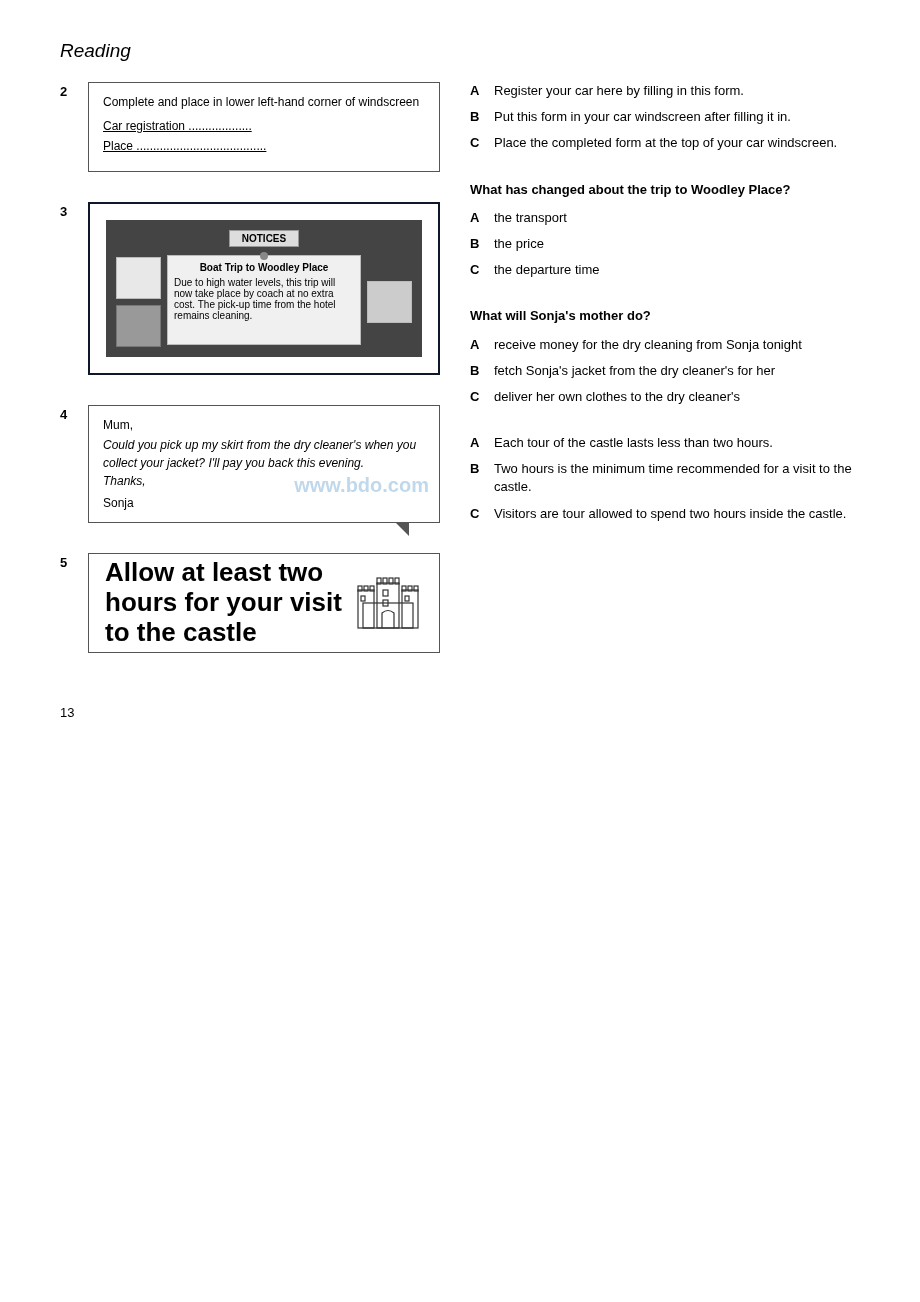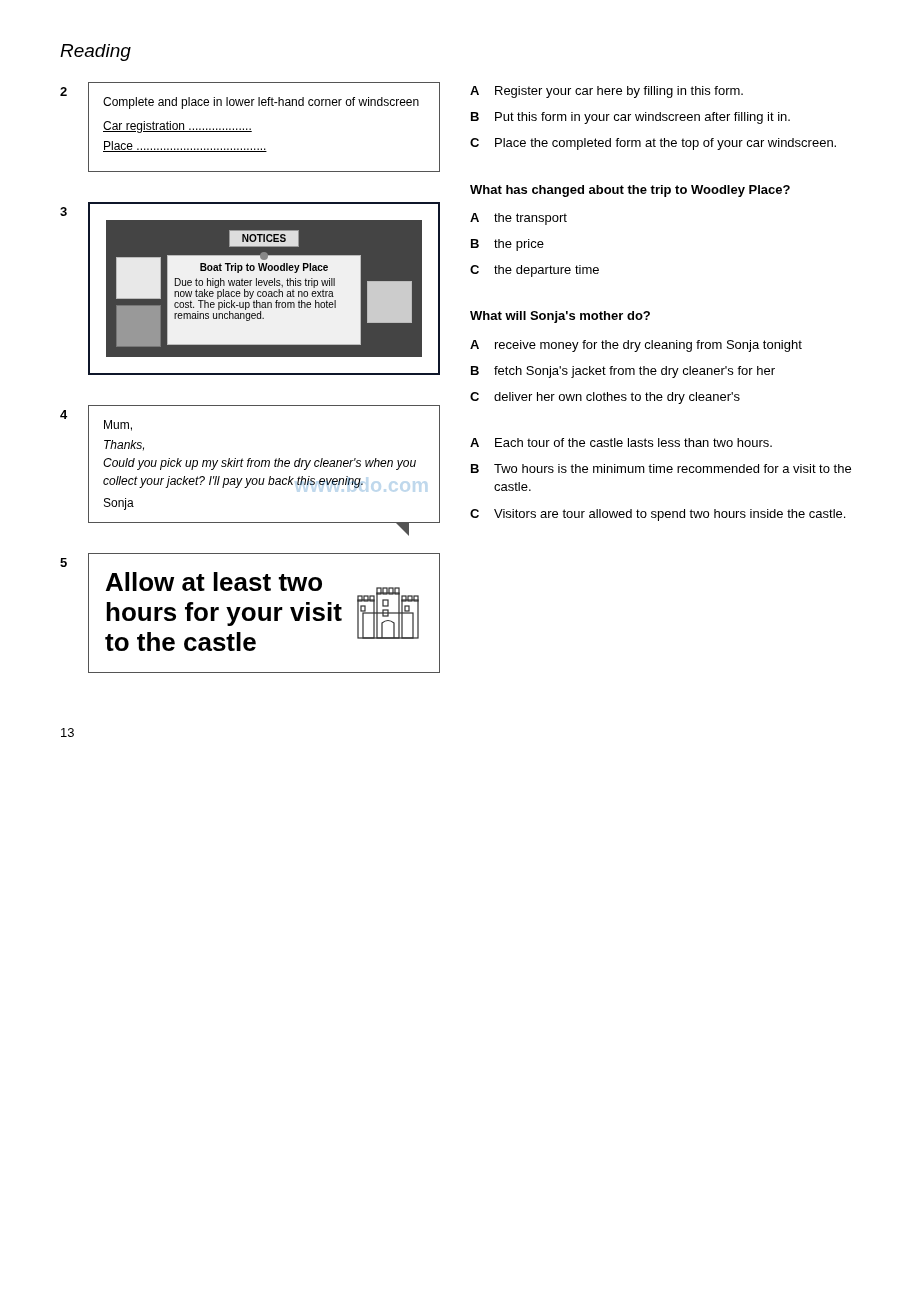--- a/index.html
+++ b/index.html
@@ -156,21 +156,21 @@
       right: 30px;
       width: 0;
       height: 0;
       border-left: 14px solid transparent;
       border-right: 0px solid transparent;
       border-top: 14px solid #555;
     }
     
     .castle-box {
       border: 1px solid #555;
-      padding: 14px 16px;
+      padding: 4px 16px;
       flex: 1;
       display: flex;
       align-items: center;
       gap: 10px;
       background: #fff;
     }
     .castle-text {
       font-size: 26px;
       font-weight: bold;
       line-height: 1.15;
@@ -244,37 +244,37 @@
           <div class="notice-board-inner">
 
             <div style="display:flex; flex-direction:column; gap:6px; justify-content:flex-start; padding-top:4px;">
               <div class="notice-side-paper" style="background:#e8e8e8;"></div>
               <div class="notice-side-paper notice-side-paper-gray"></div>
             </div>
 
             <div class="notice-pinned-paper">
               <div class="pin"></div>
               <div class="notice-pinned-paper-title">Boat Trip to Woodley Place</div>
-              <div>Due to high water levels, this trip will now take place by coach at no extra cost. The pick-up than from the hotel remains unchanged.</div>
+              <div>Due to high water levels, this trip will now take place by coach at no extra cost. The pick-up time from the hotel remains cleaning.</div>
             </div>
 
             <div style="display:flex; flex-direction:column; gap:6px; justify-content:flex-start; padding-top:4px;">
               <div class="notice-side-paper" style="background:#ccc;"></div>
             </div>
           </div>
         </div>
       </div>
     </div>
 
     <div class="section">
       <div class="section-number">4</div>
       <div class="note-box">
         <div class="note-salutation">Mum,</div>
+        <div class="note-text">Could you pick up my skirt from the dry cleaner's when you collect your jacket? I'll pay you back this evening.</div>
         <div class="note-text">Thanks,</div>
-        <div class="note-text">Could you pick up my skirt from the dry cleaner's when you collect your jacket? I'll pay you back this evening.</div>
         <div class="note-signature">Sonja</div>
         <div class="note-watermark">www.bdo.com</div>
         <div class="note-tail"></div>
       </div>
     </div>
 
     <div class="section">
       <div class="section-number">5</div>
       <div class="castle-box">
         <div class="castle-text">Allow at least two hours for your visit to the castle</div>

